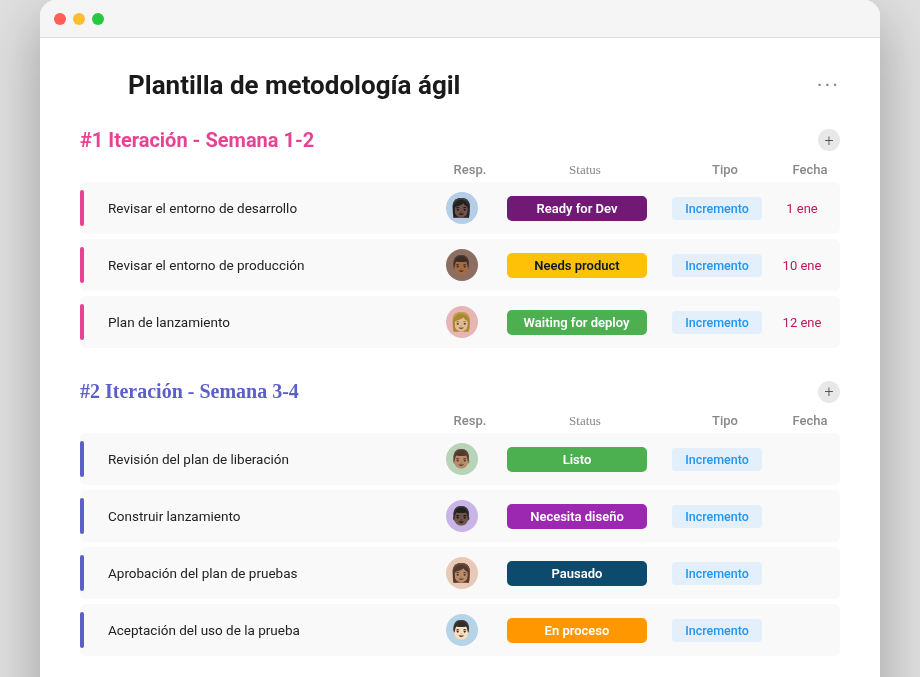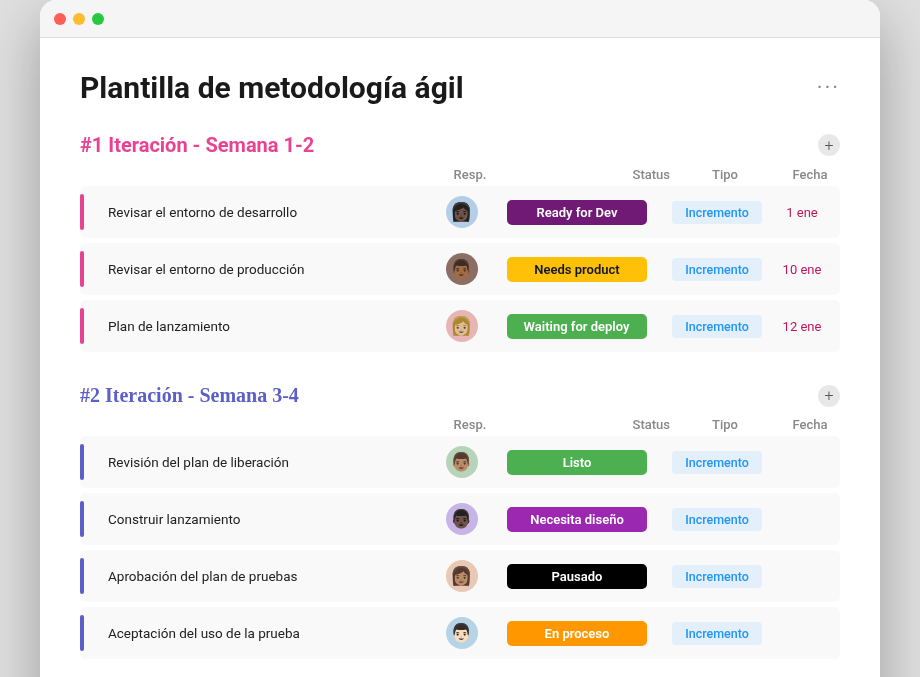--- a/index.html
+++ b/index.html
@@ -50,23 +50,24 @@
     }
 
     .page-header {
       display: flex;
       align-items: center;
       justify-content: space-between;
       margin-bottom: 28px;
     }
 
     .page-title {
-      font-size: 30px;
+      font-size: 26px;
       font-weight: 700;
       color: #1a1a1a;
+      margin-left: 48px;
     }
 
     .more-icon {
       font-size: 22px;
       color: #888;
       letter-spacing: 2px;
       cursor: pointer;
     }
 
     .iteration-section {
@@ -105,21 +106,21 @@
     .col-headers {
       display: grid;
       grid-template-columns: 1fr 60px 170px 110px 60px;
       padding: 0 0 4px 12px;
       font-size: 13px;
       font-weight: 500;
       color: #888;
     }
 
     .col-header-resp { text-align: center; }
-    .col-header-status { text-align: right; }
+    .col-header-status { text-align: center; font-family: Liberation Serif, serif; }
     .col-header-tipo { text-align: center; }
     .col-header-fecha { text-align: center; }
 
     .task-row {
       display: grid;
       grid-template-columns: 1fr 60px 170px 110px 60px;
       align-items: center;
       background: #f9f9f9;
       border-radius: 6px;
       margin-bottom: 5px;
@@ -181,21 +182,21 @@
       color: #fff;
       min-width: 140px;
       text-align: center;
     }
 
     .status-ready { background: #701a75; }
     .status-needs { background: #ffc107; color: #0f172a; }
     .status-waiting { background: #4caf50; padding-left: 9px; }
     .status-listo { background: #4caf50; }
     .status-necesita { background: #9c27b0; }
-    .status-pausado { background: #000000; }
+    .status-pausado { background: #0c4a6e; }
     .status-proceso { background: #ff9800; }
 
     .tipo-cell {
       display: flex;
       justify-content: center;
     }
 
     .tipo-badge {
       background: #e3f0fb;
       color: #2196f3;

